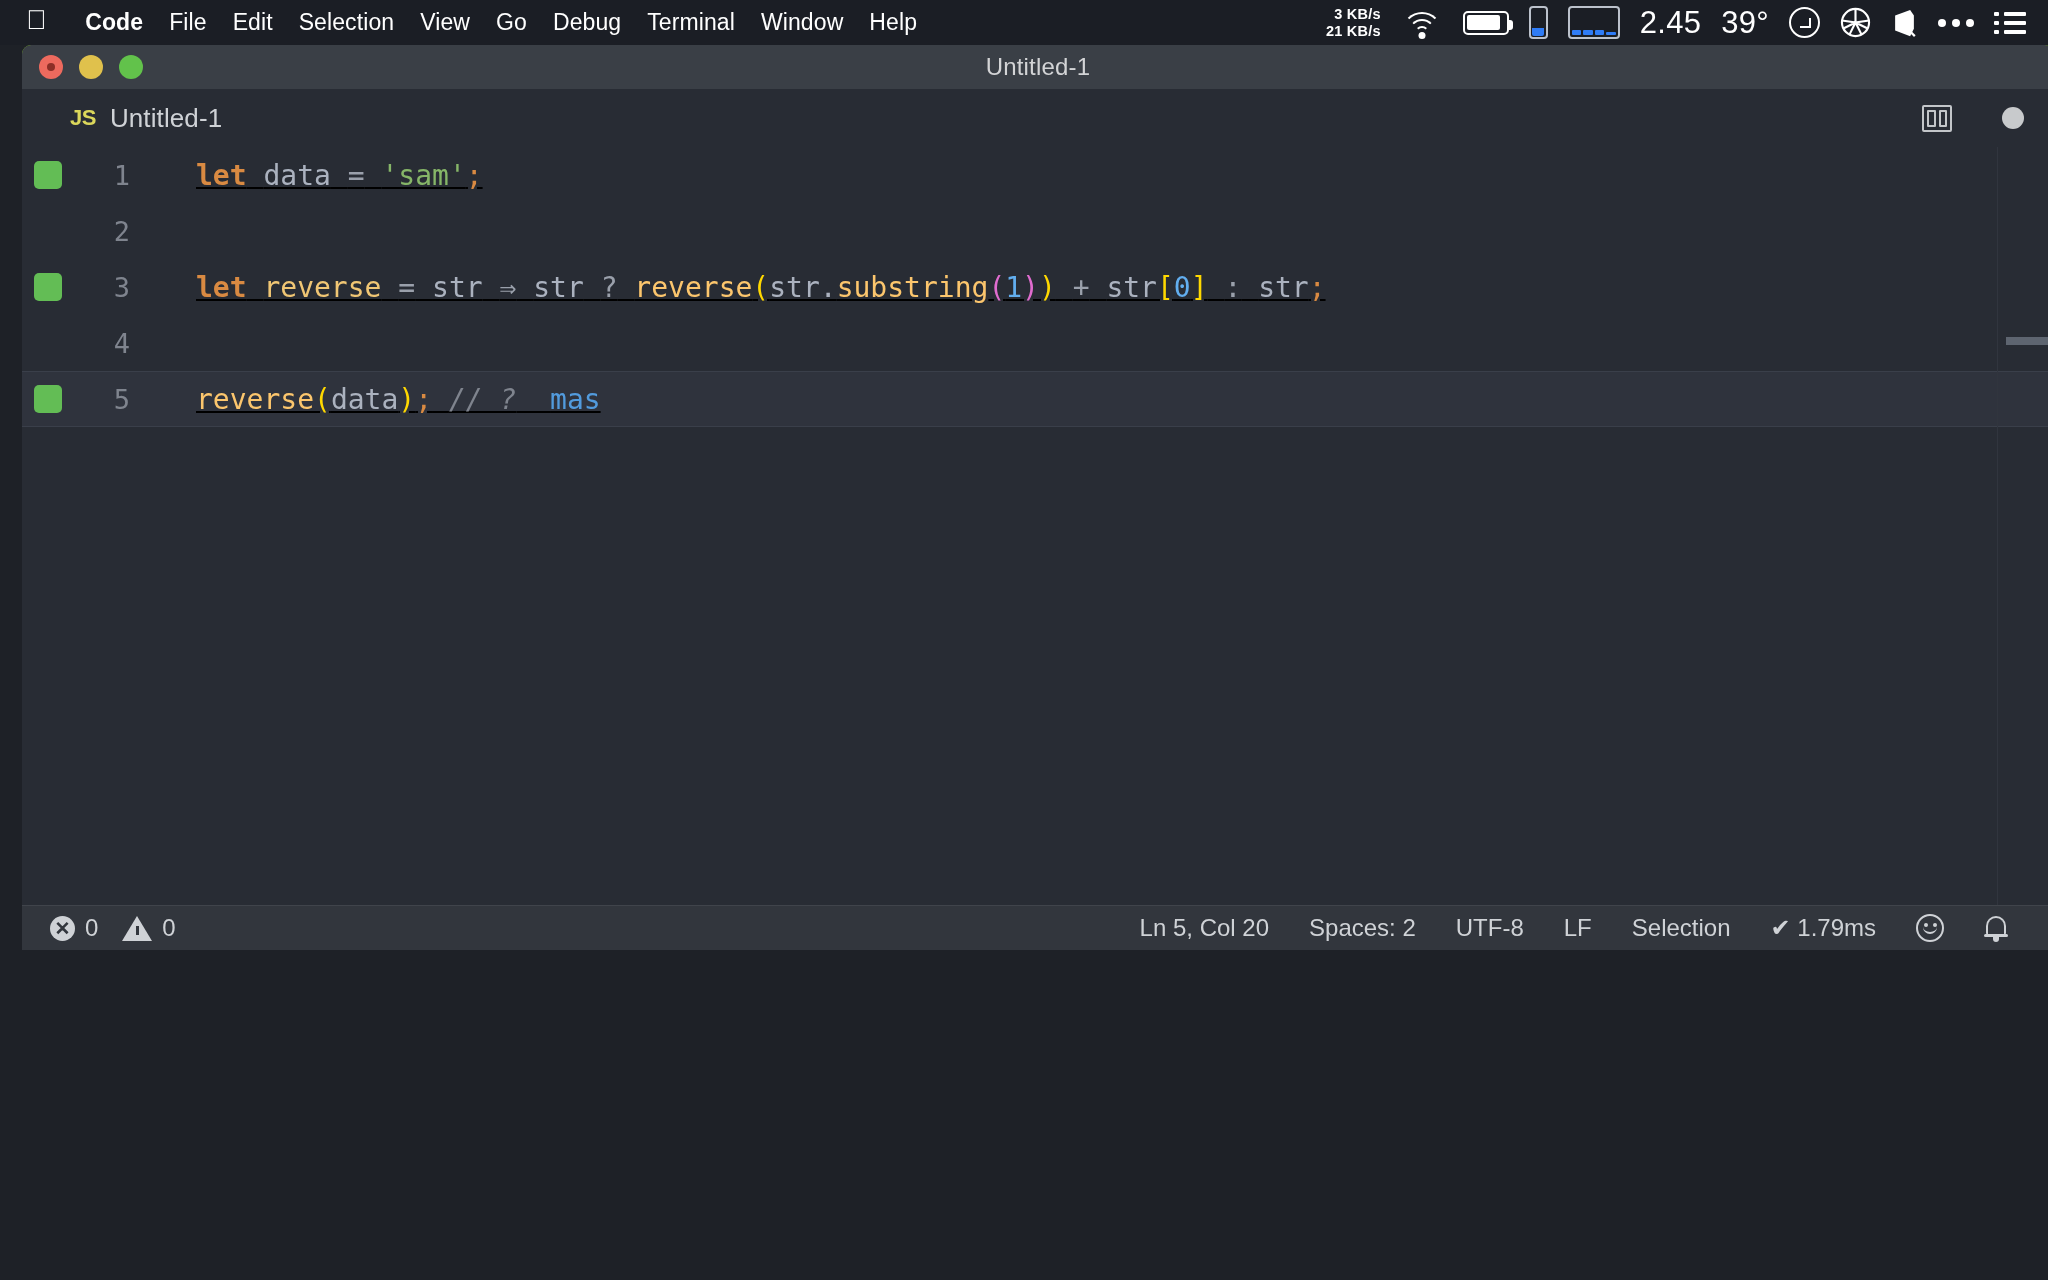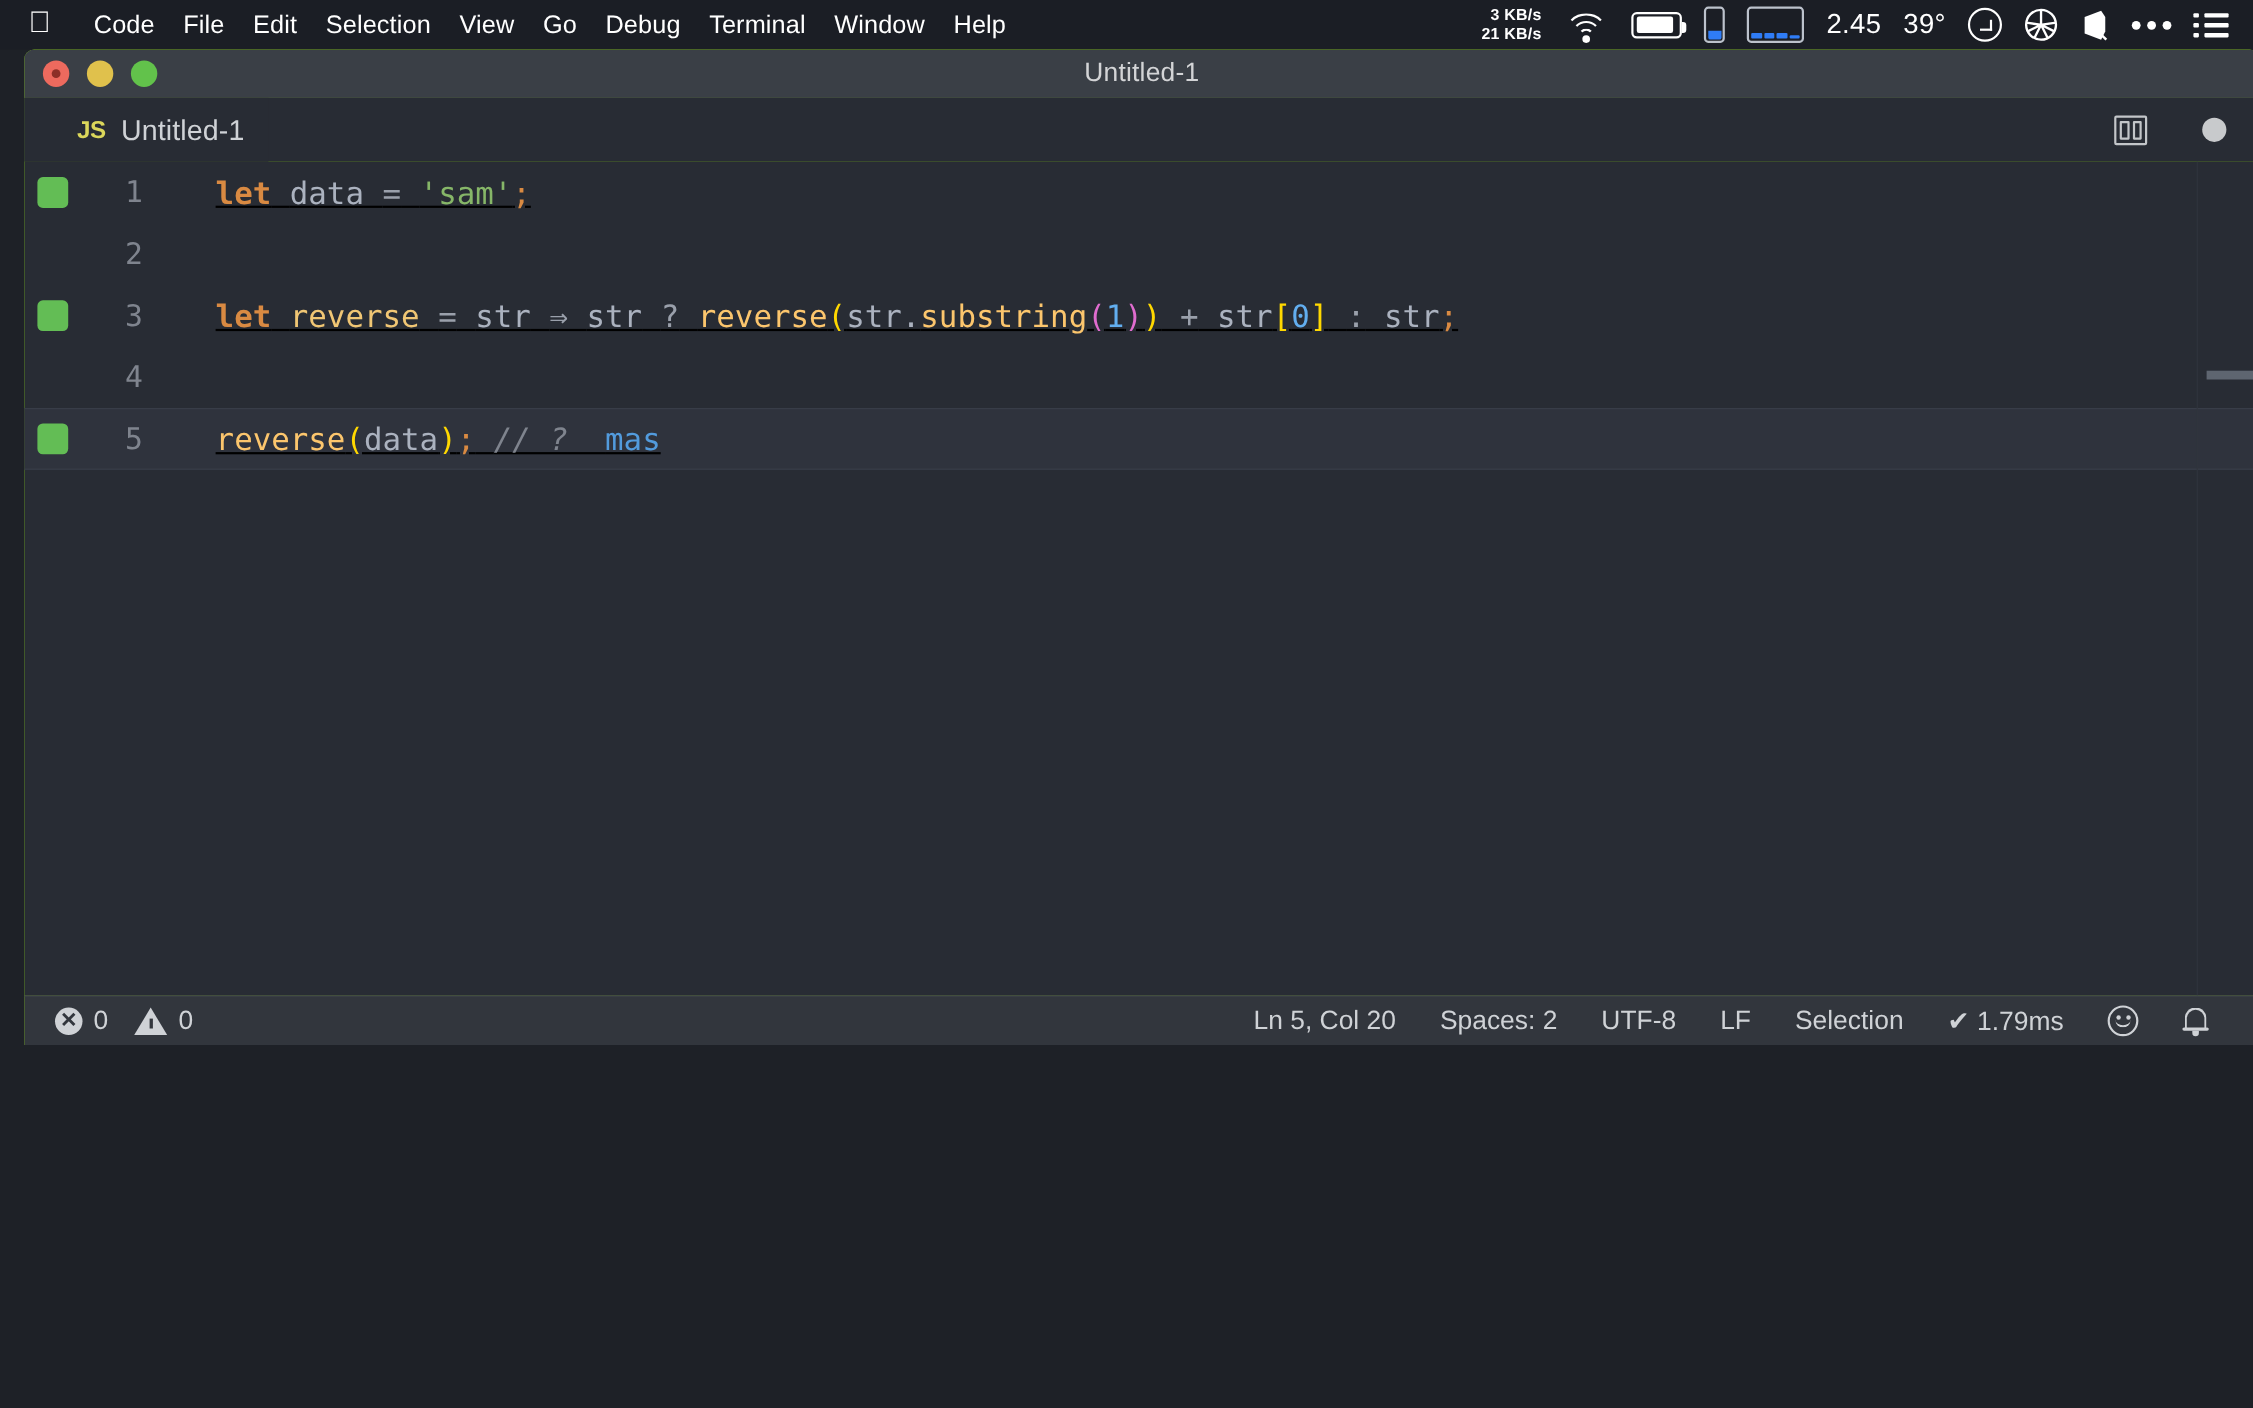--- a/index.html
+++ b/index.html
@@ -16,21 +16,21 @@
     background:#1b1e25;
     display:flex; align-items:center;
     color:#ffffff;
     font-size:23px;
   }
   #menubar .apple{
     margin-left:26px; margin-right:26px;
     font-size:27px; line-height:1; position:relative; top:-2px;
   }
   .menu-item{ padding:0 13px; white-space:nowrap; letter-spacing:.1px; }
-  .menu-item.bold{ font-weight:normal; }
+  .menu-item.bold{ font-weight:bold; }
   #menubar .spacer{ flex:1; }
 
   .mb-right{ display:flex; align-items:center; margin-right:22px; }
   .mb-right > *{ margin-left:20px; }
 
   .netspeed{
     font-size:14.5px; line-height:17px; text-align:right; font-weight:bold;
     letter-spacing:.2px;
   }
 
@@ -58,21 +58,21 @@
   }
   .battery .fill{ position:absolute; left:2.5px; top:2.5px; bottom:2.5px; width:33px; background:#fff; border-radius:2px; }
 
   
   .phonegauge{ width:19px; height:33px; border:2px solid #bcc2cc; border-radius:4px; position:relative; }
   .phonegauge .lv{ position:absolute; left:1.5px; right:1.5px; bottom:1.5px; height:8px; background:#2f7cf6; border-radius:0 0 2px 2px; }
 
   .histogram{ width:52px; height:33px; border:2px solid #bcc2cc; border-radius:4px; position:relative; display:flex; align-items:flex-end; gap:2px; padding:2px; }
   .histogram span{ flex:1; background:#2f7cf6; border-radius:1px; }
 
-  .mb-num{ font-size:25px; letter-spacing:.3px;text-align:right; }
+  .mb-num{ font-size:31px; letter-spacing:.3px;text-align:right; }
 
   .ic-circ{ width:31px; height:31px; border:2.2px solid #fff; border-radius:50%; position:relative; }
   .ic-circ .hook{
     position:absolute; left:9px; top:9px; width:11px; height:10px;
     border-right:2.2px solid #fff; border-bottom:2.2px solid #fff;
   }
   .ic-aperture{ width:31px; height:31px; }
   .ic-drop{ width:27px; height:30px; }
   .dots{ display:flex; gap:6px; }
   .dots i{ width:8px; height:8px; background:#fff; border-radius:50%; }

